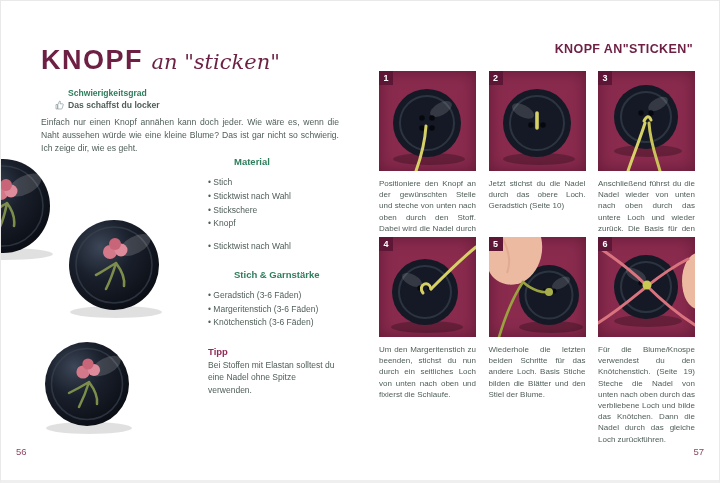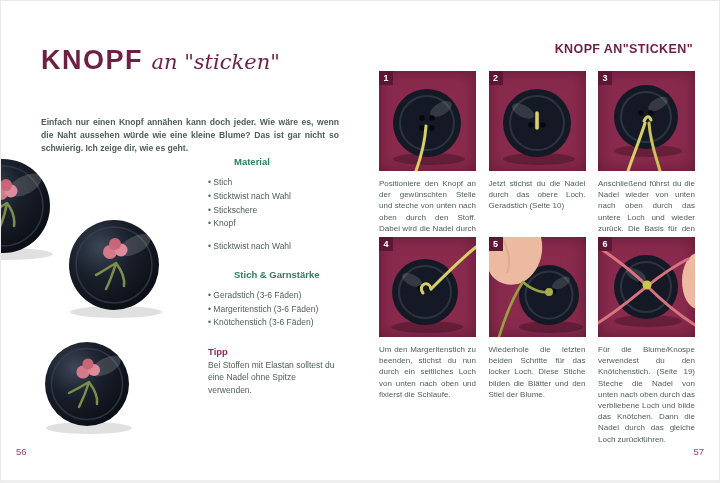--- a/index.html
+++ b/index.html
@@ -11,21 +11,21 @@
   }
   
   .title { position:absolute; left:40px; top:44px; white-space:nowrap; }
   .title-main { font-size:27px; font-weight:bold; color:#6d1f44; letter-spacing:1.5px; }
   .title-script { font-family:"DejaVu Serif", serif; font-style:italic; font-size:21px; color:#6d1f44; margin-left:4px; }
   .difficulty { position:absolute; left:54px; top:87px; }
   .diff-label { margin-left:13px; font-size:8.6px; font-weight:bold; color:#2f7d5c; }
   .diff-row { display:flex; align-items:center; margin-top:2px; }
   .diff-icon { width:9px; height:10px; margin-right:4px; }
   .diff-value { font-size:8.6px; color:#4f5e57; font-weight:bold; }
-  .intro { position:absolute; left:40px; top:115px; width:298px; font-size:8.6px; font-weight:bold; color:#4f5e57; line-height:1.5; text-align:justify; }
+  .intro { position:absolute; left:40px; top:115px; width:298px; font-size:8.6px; font-weight:normal; color:#4f5e57; line-height:1.5; text-align:justify; }
   .buttons-art { position:absolute; left:0; top:150px; }
   .materials-col { position:absolute; left:207px; top:155px; width:134px; }
   .sec-heading { font-size:9.5px; font-weight:bold; color:#2f7d5c; margin-bottom:9px;padding-left:26px; }
   .blist div { font-size:8.5px; color:#4f5e57; line-height:1.62; }
   .blist div::before { content:"• "; }
   .extra-block { margin-top:9px; }
   .small-note { font-size:7.6px; color:#5c6a63; line-height:1.5; }
   .sec2 { margin-top:15px; }
   .tip-heading { font-size:9.5px; font-weight:bold; color:#93295a; margin-top:16px; margin-bottom:2px; }
   .tip-text { font-size:8.5px; color:#4f5e57; line-height:1.45; }
@@ -45,20 +45,29 @@
 </head>
 <body>
 
 <div id="spread">
 
   <div class="title">
     <span class="title-main">KNOPF</span>
     <span class="title-script">an "sticken"</span>
   </div>
 
+  <div class="difficulty">
+    <div class="diff-label">Schwierigkeitsgrad</div>
+    <div class="diff-row">
+      <svg class="diff-icon" viewBox="0 0 9 10">
+        <path d="M1 4.5 H2.6 V9 H1 Z M2.8 9 V4.6 L4.6 1 C5.3 1 5.6 1.6 5.4 2.4 L5 3.8 H7.6 C8.2 3.8 8.4 4.3 8.2 4.9 L7.2 8.3 C7.1 8.8 6.7 9 6.2 9 Z" fill="none" stroke="#8a9aa0" stroke-width="0.7"></path>
+      </svg>
+      <span class="diff-value">Das schaffst du locker</span>
+    </div>
+  </div>
 
   <p class="intro">Einfach nur einen Knopf annähen kann doch jeder. Wie wäre es, wenn die Naht aussehen würde wie eine kleine Blume? Das ist gar nicht so schwierig. Ich zeige dir, wie es geht.</p>
 
   <svg class="buttons-art" width="190" height="290" viewBox="0 0 190 290">
     <defs>
       <radialGradient id="gloss" cx="35%" cy="30%" r="75%">
         <stop offset="0%" stop-color="#3d4758"></stop>
         <stop offset="45%" stop-color="#1a202c"></stop>
         <stop offset="100%" stop-color="#0a0d14"></stop>
       </radialGradient>
@@ -209,21 +218,21 @@
           <ellipse cx="72" cy="46" rx="10" ry="5" fill="#ffffff" opacity="0.14" transform="rotate(-30 72 46)"></ellipse>
           <circle cx="56" cy="54" r="2.5" fill="#06080d"></circle>
             <circle cx="65" cy="54" r="2.5" fill="#06080d"></circle>
           <path d="M0 0 L52 0 C56 16 50 36 34 45 C18 52 4 44 0 34 Z" fill="#ecbaa0"></path>
           <path d="M14 2 C20 14 22 26 18 36" stroke="#d8a287" stroke-width="2" fill="none" opacity="0.6"></path>
           <path d="M34 45 C44 54 54 56 60 55" stroke="#9aa13f" stroke-width="2.6" fill="none" stroke-linecap="round"></path>
           <path d="M34 45 C24 60 16 80 10 100" stroke="#9aa13f" stroke-width="2.6" fill="none" stroke-linecap="round"></path>
           <circle cx="60" cy="55" r="4" fill="#a8ae49"></circle>
         </svg>
       </div>
-      <p class="caption">Wiederhole die letzten beiden Schritte für das locker Loch. Diese Stiche bilden die Blätter und den Stiel der Blume.</p>
+      <p class="caption">Wiederhole die letzten beiden Schritte für das andere Loch. Basis Stiche bilden die Blätter und den Stiel der Blume.</p>
     </div>
 
     <div class="step-card">
       <div class="photo">
         <div class="badge">6</div>
         <svg width="97" height="100" viewBox="0 0 97 100">
           <ellipse cx="50" cy="84" rx="34" ry="6" fill="rgba(0,0,0,0.25)"></ellipse>
           <circle cx="48" cy="50" r="32" fill="#141925"></circle>
           <circle cx="48" cy="50" r="25" fill="none" stroke="#3a4350" stroke-width="2" opacity="0.65"></circle>
           <ellipse cx="38" cy="38" rx="11" ry="5.5" fill="#ffffff" opacity="0.14" transform="rotate(28 38 38)"></ellipse>

